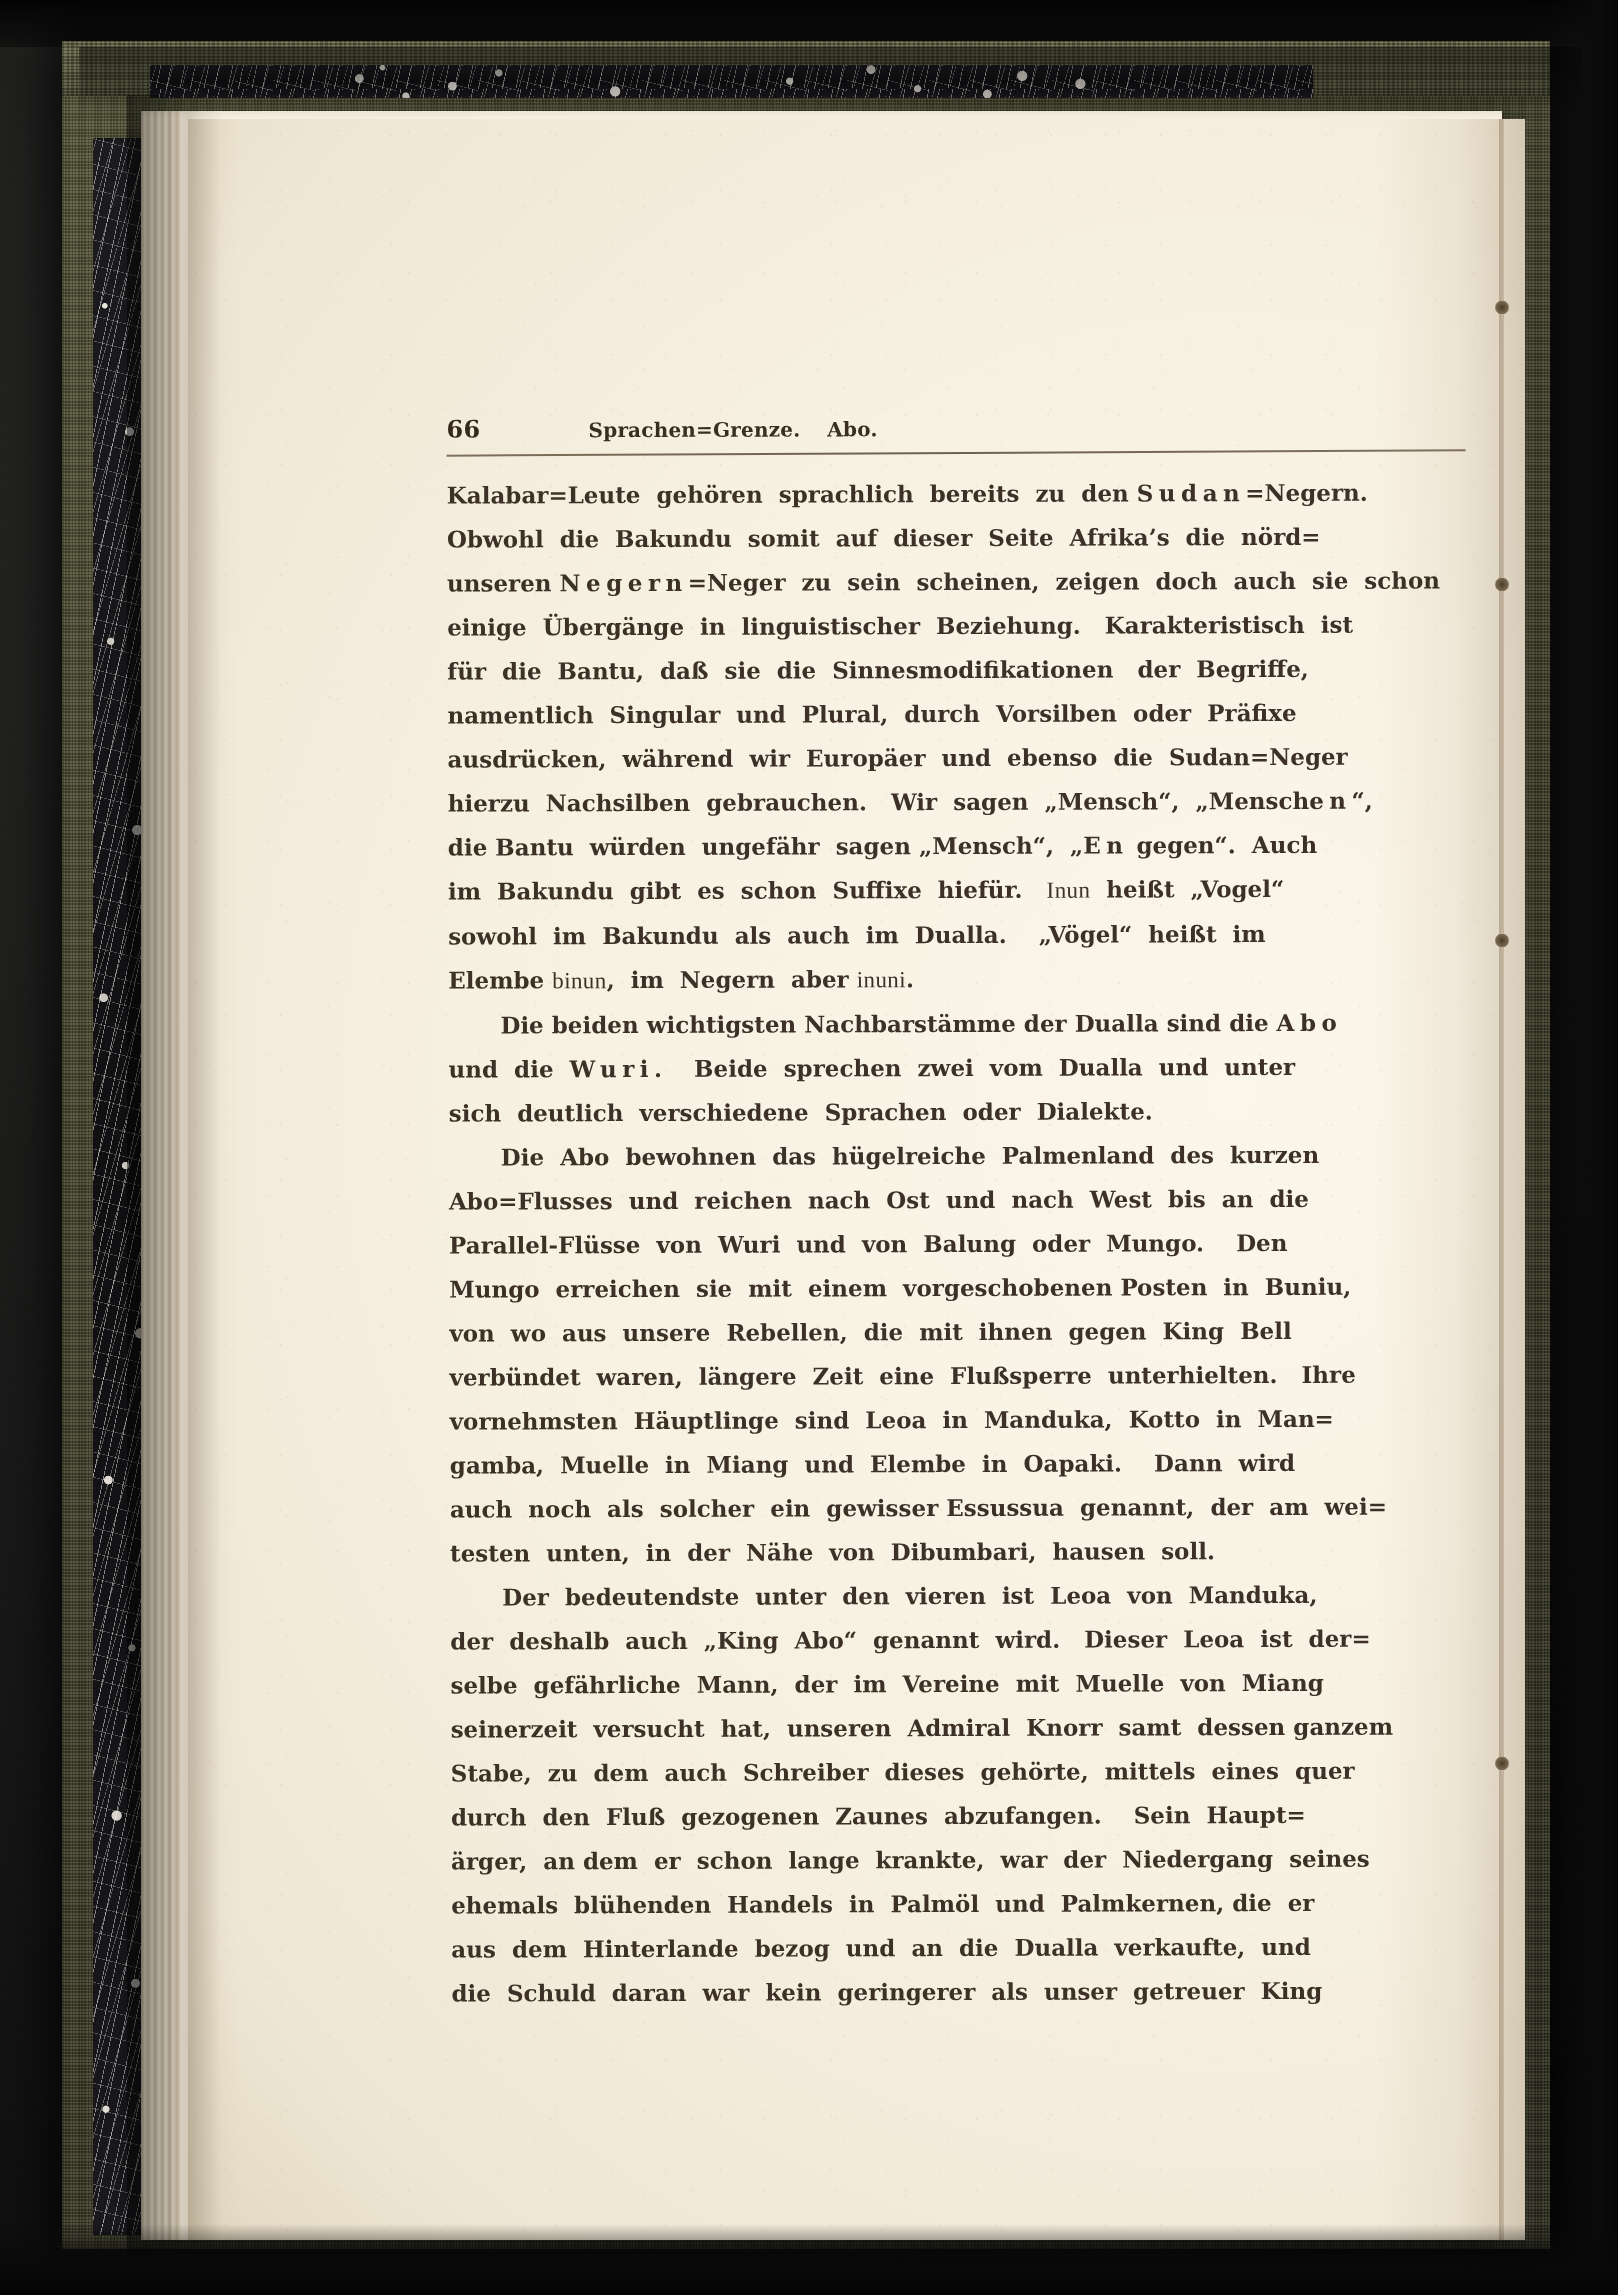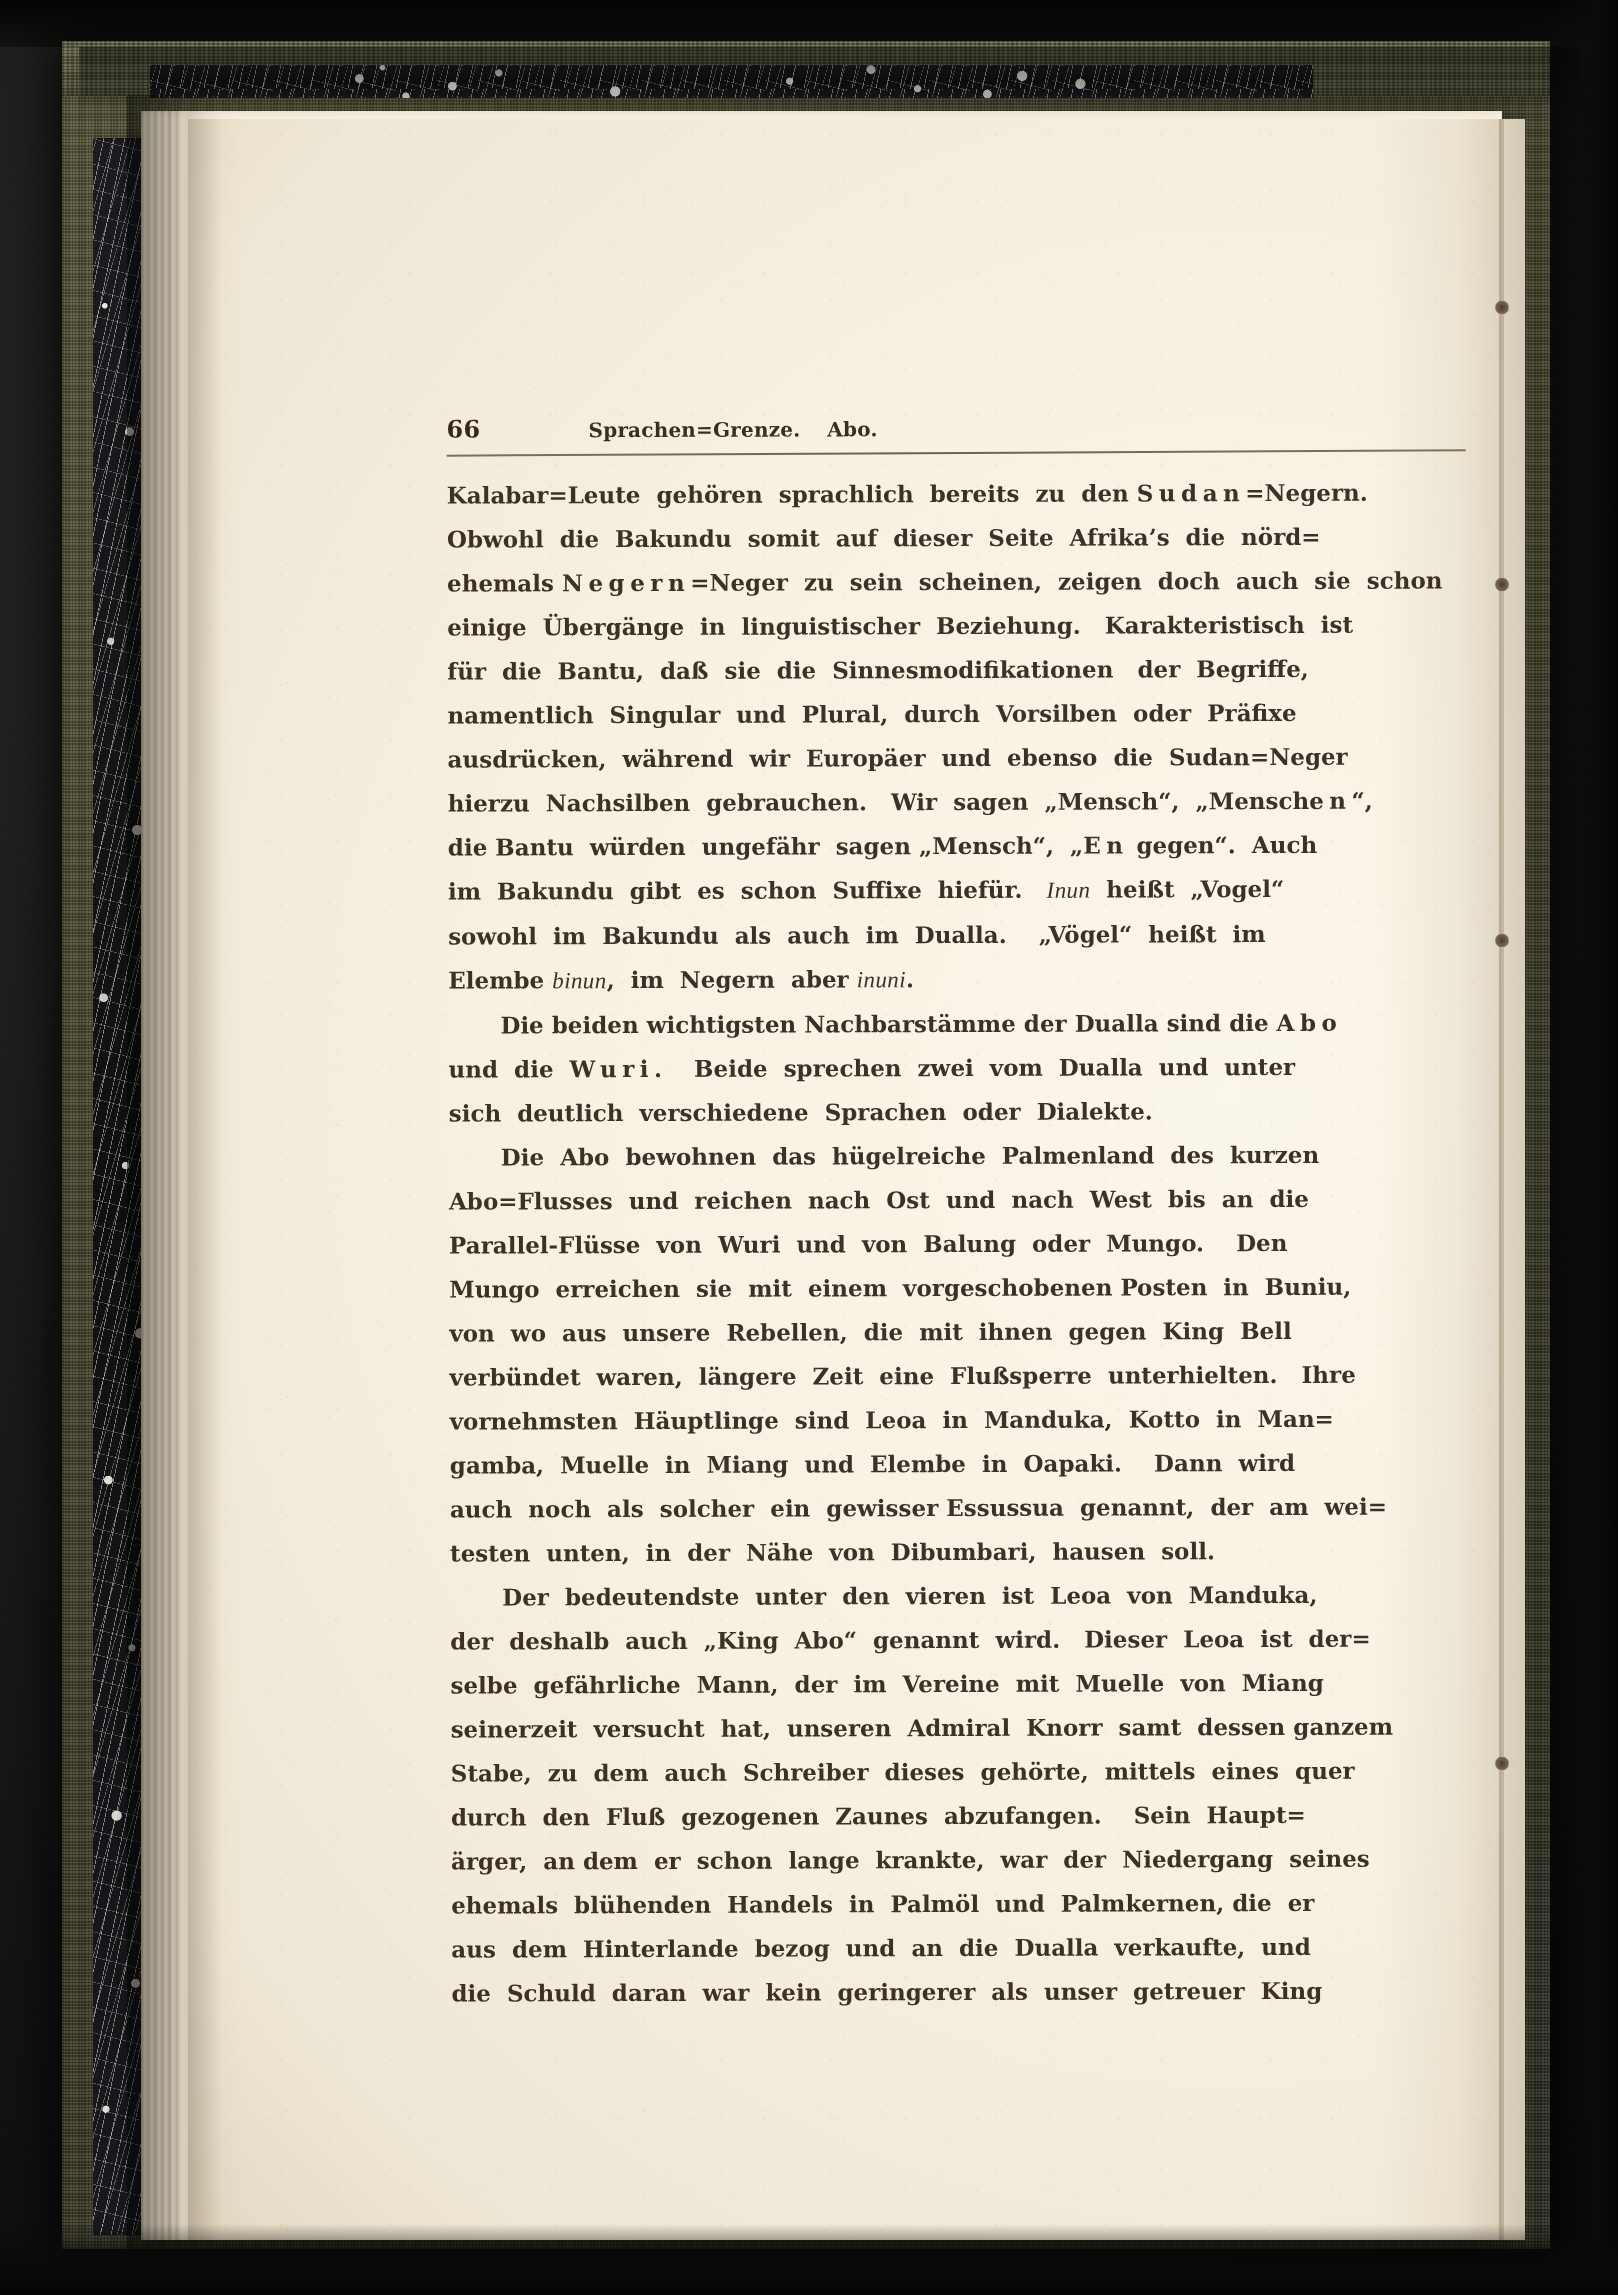--- a/index.html
+++ b/index.html
@@ -207,21 +207,21 @@
     color:#3d3127;
     font-weight:600;
   }
   .ln{
     display:block;
     white-space:pre;
     transform-origin: left center;
   }
   .ln.indent{ padding-left:52px; }
   .sp{ letter-spacing:5.5px; }
-  .rom{ font-family:"Liberation Serif", serif; font-weight:400; letter-spacing:0.4px;font-style:italic; }
+  .rom{ font-family:"Liberation Serif", serif; font-weight:400; letter-spacing:0.4px; }
 
   
   #typeblock{ transform: rotate(-0.18deg); }
 
   
   #leftgrad{
     position:absolute; left:127px; top:95px; width:95px; height:2160px;
     background: linear-gradient(90deg, rgba(0,0,0,.45) 0%, rgba(0,0,0,.12) 55%, rgba(0,0,0,0) 100%);
     z-index:30; pointer-events:none;
   }
@@ -254,21 +254,21 @@
       <div class="runtitle">
         <span>Sprachen=Grenze.</span><span class="rt-sep"></span><span>Abo.</span>
       </div>
     </div>
 
     <div class="rule"></div>
 
     <div class="body" id="body-text">
         <span class="ln"><span>Kalabar=Leute  gehören  sprachlich  bereits  zu  den </span><span class="sp">Sudan</span><span>=Negern.</span></span>
         <span class="ln"><span>Obwohl  die  Bakundu  somit  auf  dieser  Seite  Afrika’s  die  nörd=</span></span>
-        <span class="ln"><span>ehemals </span><span class="sp">Negern</span><span>=Neger  zu  sein  scheinen,  zeigen  doch  auch  sie  schon</span></span>
+        <span class="ln"><span>unseren </span><span class="sp">Negern</span><span>=Neger  zu  sein  scheinen,  zeigen  doch  auch  sie  schon</span></span>
         <span class="ln"><span>einige  Übergänge  in  linguistischer  Beziehung.   Karakteristisch  ist</span></span>
         <span class="ln"><span>für  die  Bantu,  daß  sie  die  Sinnesmodifikationen   der  Begriffe,</span></span>
         <span class="ln"><span>namentlich  Singular  und  Plural,  durch  Vorsilben  oder  Präfixe</span></span>
         <span class="ln"><span>ausdrücken,  während  wir  Europäer  und  ebenso  die  Sudan=Neger</span></span>
         <span class="ln"><span>hierzu  Nachsilben  gebrauchen.   Wir  sagen  „Mensch“,  „Mensch</span><span class="sp">en</span><span>“,</span></span>
         <span class="ln"><span>die Bantu  würden  ungefähr  sagen „Mensch“,  „</span><span class="sp">En</span><span> gegen“.  Auch</span></span>
         <span class="ln"><span>im  Bakundu  gibt  es  schon  Suffixe  hiefür.   </span><span class="rom">Inun</span><span>  heißt  „Vogel“</span></span>
         <span class="ln"><span>sowohl  im  Bakundu  als  auch  im  Dualla.    „Vögel“  heißt  im</span></span>
         <span class="ln"><span>Elembe </span><span class="rom">binun</span><span>,  im  Negern  aber </span><span class="rom">inuni</span><span>.</span></span>
         <span class="ln indent"><span>Die beiden wichtigsten Nachbarstämme der Dualla sind die </span><span class="sp">Abo</span></span>

